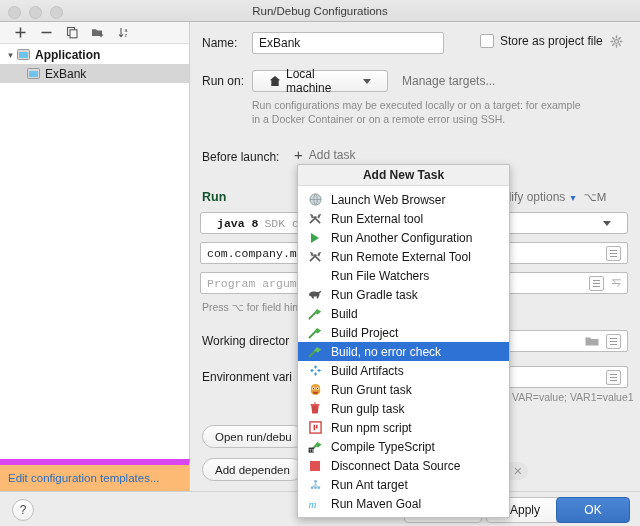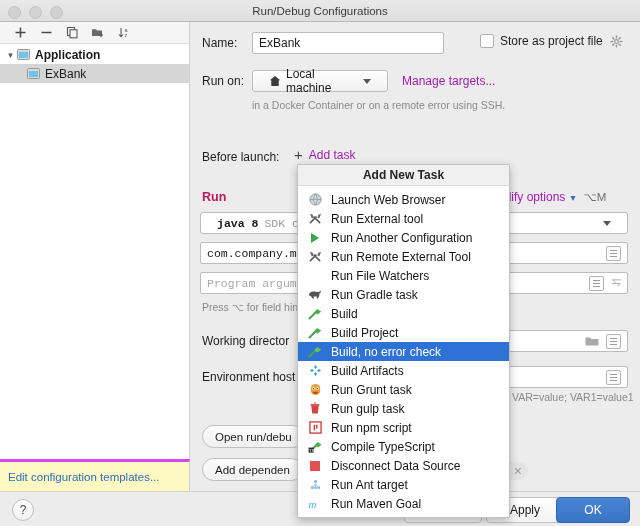--- a/index.html
+++ b/index.html
@@ -75,23 +75,23 @@
     width: 13px; display: inline-block; text-align: center;
     color: #555; font-size: 9px;
   }
   .tree-row .ficon { margin-right: 5px; display: flex; }
   .tree-row .lbl { font-weight: bold; }
   .tree-row.child .lbl { font-weight: normal; }
 
   .edit-templates {
     position: absolute; left: 0; top: 459px;
     width: 190px; height: 32px;
-    border-top: 3px solid #d946ef;
+    border-top: 6px solid #d946ef;
     border-right: 1px solid #cfcfcf;
-    background: #fef9c3;
+    background: #fdba74;
     box-sizing: border-box;
     display: flex; align-items: center;
     padding-left: 8px;
     font-size: 11.5px; color: #2f6fbf;
   }
 
   
   .content {
     position: absolute; left: 190px; top: 22px;
     width: 450px; height: 469px;
@@ -124,32 +124,32 @@
     padding: 0 16px;
     font-size: 12px; color: #1a1a1a;
   }
   .caret {
     width: 0; height: 0;
     border-left: 4px solid transparent;
     border-right: 4px solid transparent;
     border-top: 5px solid #565656;
     margin-left: auto;
   }
-  .link { color: #a21caf; font-size: 12px; }
+  .link { color: #737373; font-size: 12px; }
   .hint { font-size: 10.5px; color: #8a8a8a; line-height: 14px; }
 
   .checkbox-box {
     width: 12px; height: 12px;
     border: 1px solid #b0b0b0;
     background: #fff;
     border-radius: 2px;
     margin-right: 6px;
   }
 
-  .section-title { font-size: 12.5px; font-weight: bold; color: #be185d; text-align: right; }
+  .section-title { font-size: 12.5px; font-weight: bold; color: #14532d; text-align: right; }
 
   .pillbtn {
     height: 23px;
     background: linear-gradient(to bottom,#fdfdfd,#f0f0f0);
     border: 1px solid #c0c0c0;
     border-radius: 12px;
     font-size: 11.5px; color: #1d1d1d;
     display: flex; align-items: center;
     padding: 0 12px;
     box-sizing: border-box;
@@ -343,20 +343,21 @@
         </svg>
       </span>
       <span>Local machine</span>
       <span class="caret"></span>
     </div>
     <div class="row" style="left:212px; top:52px;">
       <span class="link">Manage targets...</span>
     </div>
 
     <div style="position:absolute; left:62px; top:76px; width:330px;">
+      <div class="hint">Run configurations may be executed locally or on a target: for example</div>
       <div class="hint">in a Docker Container or on a remote error using SSH.</div>
     </div>
 
     <div class="row" style="left:12px; top:128px;">
       <span class="flabel">Before launch:</span>
     </div>
     <div class="row" style="left:104px; top:126px;">
       <span style="color:#4a4a4a; font-size:15px; margin-right:6px; line-height:12px;">+</span>
       <span class="link">Add task</span>
     </div>
@@ -396,21 +397,21 @@
       <span>emo</span>
       <span style="margin-left:auto; display:flex;">
         <svg width="14" height="11" viewBox="0 0 14 11">
           <path d="M0.5 1.6h4.6l1.2 1.5H13.5V9.6H0.5z" fill="#a9a9a9"></path>
         </svg>
       </span>
       <span class="fieldicon" style="margin-left:7px;"></span>
     </div>
 
     <div class="row" style="left:12px; top:348px;">
-      <span class="flabel">Environment host</span>
+      <span class="flabel">Environment vari</span>
     </div>
     <div class="textfield" style="position:absolute; left:108px; top:344px; width:330px;">
       <span class="fieldicon" style="margin-left:auto;"></span>
     </div>
     <div style="position:absolute; left:322px; top:368px;" class="hint">VAR=value; VAR1=value1</div>
 
     <div class="pillbtn" style="position:absolute; left:12px; top:403px;">
       <span>Open run/debu</span>
     </div>
     <div class="pillbtn" style="position:absolute; left:12px; top:436px;">

